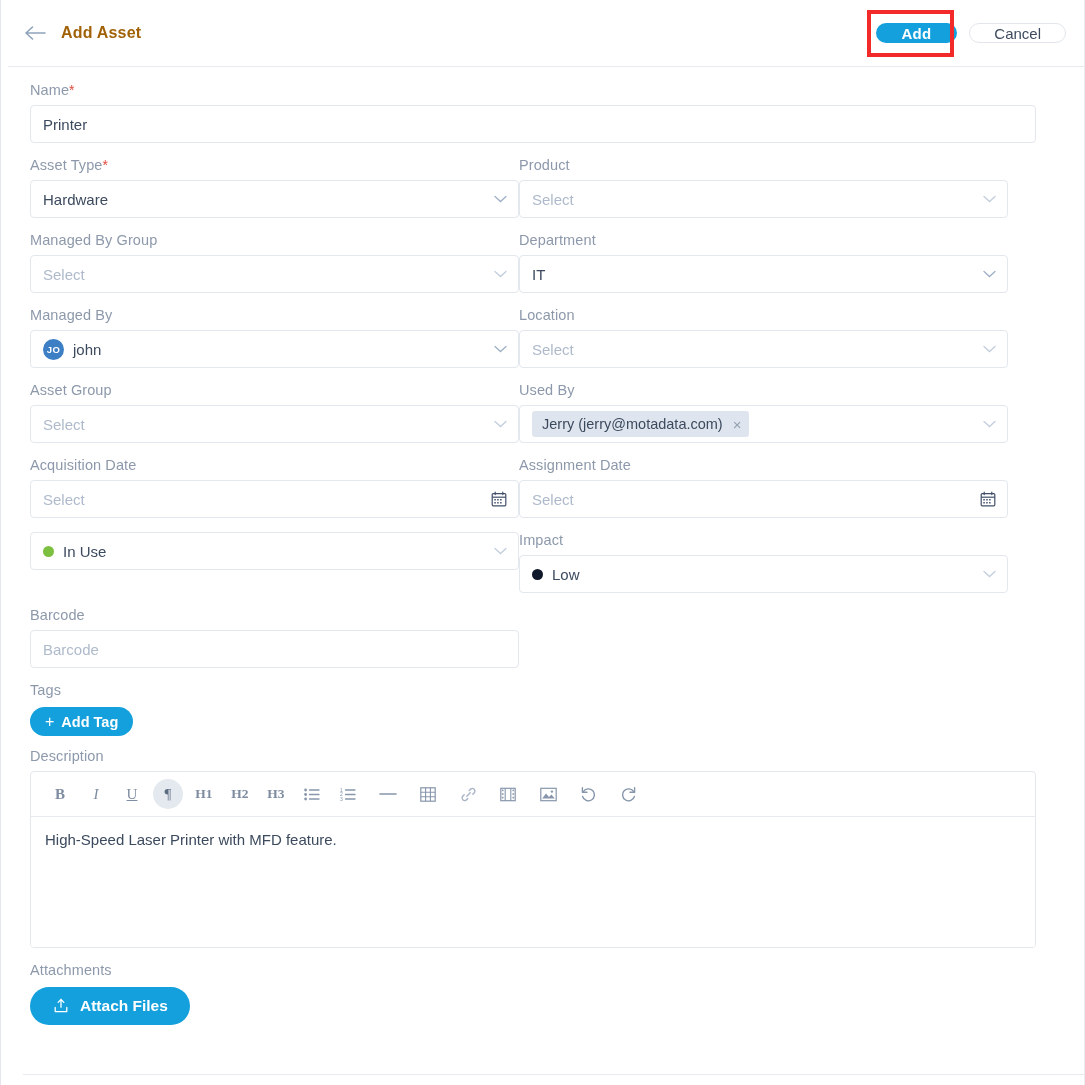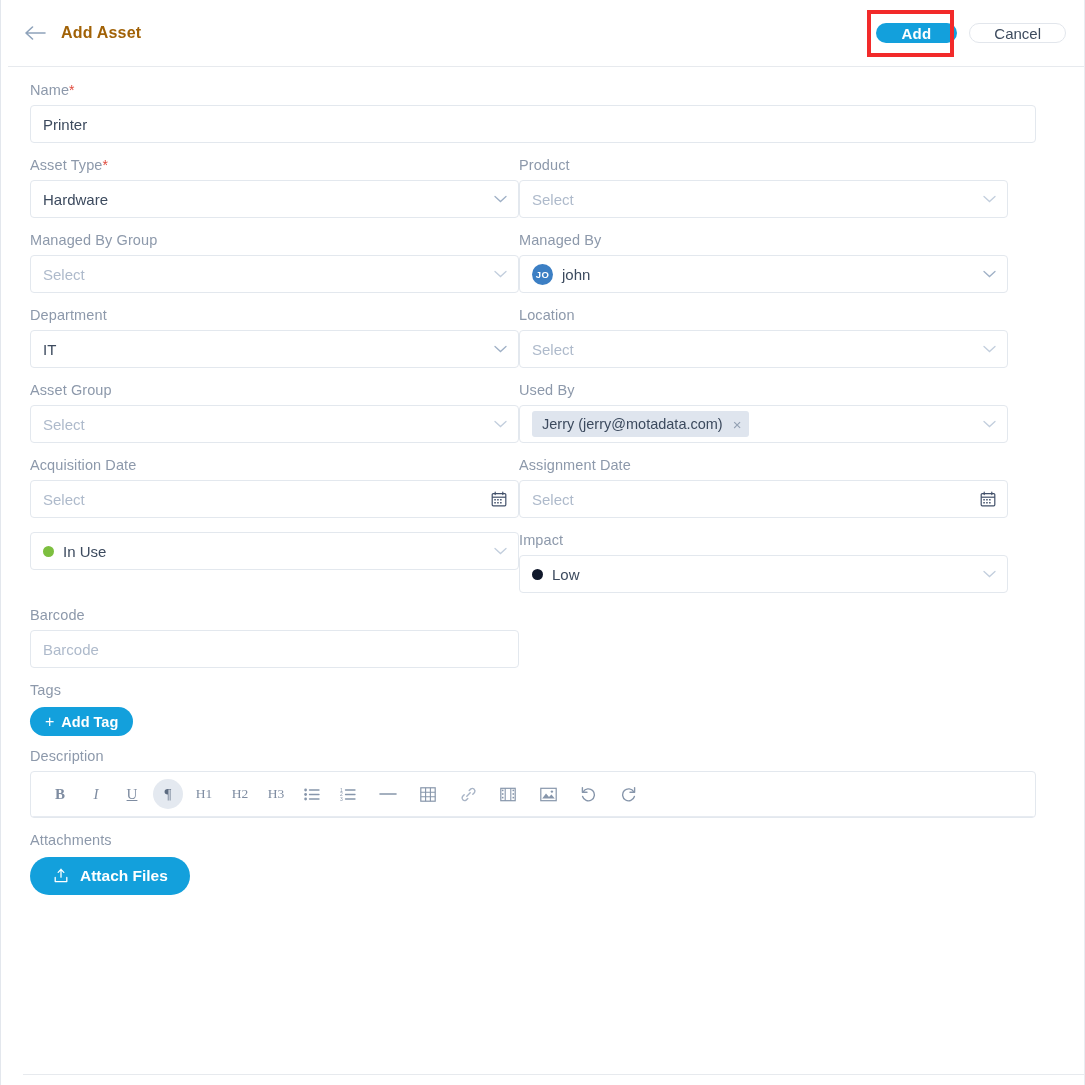--- a/index.html
+++ b/index.html
@@ -176,21 +176,21 @@
   .tool {
     width: 30px; height: 30px;
     display: flex; align-items: center; justify-content: center;
     color: #7e8ca1;
     border-radius: 50%;
     cursor: pointer;
     font-size: 15px;
   }
   .tool.active { background: #e4e9f0; color: #5c6b80; }
   .tool.txt { font-size: 15px; font-family: "Liberation Serif", serif; }
-  .tool.h { font-size: 13.5px; font-weight: normal; font-family: "Liberation Serif", serif; }
+  .tool.h { font-size: 13.5px; font-weight: bold; font-family: "Liberation Serif", serif; }
   .tool.sep-space { margin-left: 4px; }
   .editor-body {
     height: 130px;
     padding: 14px 14px;
     font-size: 15px;
     color: #3c4a5e;
     background: #fff;
   }
 
   .bottom-divider {
@@ -265,36 +265,36 @@
           <span class="placeholder">Select</span>
           <span class="caret">
             <svg width="13" height="8" viewBox="0 0 13 8">
                 <path d="M1 1.5 L6.5 6.5 L12 1.5" fill="none" stroke="#c2cedd" stroke-width="1.3" stroke-linecap="round"></path>
               </svg>
           </span>
         </div>
       </div>
 
       <div class="field">
+        <span class="label">Department</span>
+        <div class="control">
+          <span class="value">IT</span>
+          <span class="caret">
+            <svg width="13" height="8" viewBox="0 0 13 8">
+                <path d="M1 1.5 L6.5 6.5 L12 1.5" fill="none" stroke="#9fb0c6" stroke-width="1.3" stroke-linecap="round"></path>
+              </svg>
+          </span>
+        </div>
+      </div>
+
+      <div class="field">
         <span class="label">Managed By</span>
         <div class="control">
           <span class="avatar">JO</span>
           <span class="value">john</span>
-          <span class="caret">
-            <svg width="13" height="8" viewBox="0 0 13 8">
-                <path d="M1 1.5 L6.5 6.5 L12 1.5" fill="none" stroke="#9fb0c6" stroke-width="1.3" stroke-linecap="round"></path>
-              </svg>
-          </span>
-        </div>
-      </div>
-
-      <div class="field">
-        <span class="label">Department</span>
-        <div class="control">
-          <span class="value">IT</span>
           <span class="caret">
             <svg width="13" height="8" viewBox="0 0 13 8">
                 <path d="M1 1.5 L6.5 6.5 L12 1.5" fill="none" stroke="#9fb0c6" stroke-width="1.3" stroke-linecap="round"></path>
               </svg>
           </span>
         </div>
       </div>
 
       <div class="field">
         <span class="label">Location</span>
@@ -506,20 +506,21 @@
                   <path d="M2.4 1.6 L2.4 6.3 L7 6.3" fill="none" stroke="#8796ab" stroke-width="1.4" stroke-linecap="round" stroke-linejoin="round"></path>
                 </svg>
             </span>
             <span class="tool sep-space">
               <svg width="17" height="16" viewBox="0 0 17 16">
                   <path d="M13.8 5.8 A6 6 0 1 0 14.4 10.5" fill="none" stroke="#8796ab" stroke-width="1.4" stroke-linecap="round"></path>
                   <path d="M14.6 1.6 L14.6 6.3 L10 6.3" fill="none" stroke="#8796ab" stroke-width="1.4" stroke-linecap="round" stroke-linejoin="round"></path>
                 </svg>
             </span>
           </div>
+          <div class="editor-body">High-Speed Laser Printer with MFD feature.</div>
         </div>
       </div>
 
       <div class="field full">
         <span class="label" style="margin-bottom:9px;">Attachments</span>
         <button class="pill-btn big">
           <span style="display:flex;">
             <svg width="18" height="18" viewBox="0 0 18 18">
               <path d="M9 2.4 L9 10.2 M9 2.4 L6.2 5.4 M9 2.4 L11.8 5.4" fill="none" stroke="#fff" stroke-width="1.3" stroke-linecap="round" stroke-linejoin="round"></path>
               <path d="M3.2 10.4 L3.2 14.6 L14.8 14.6 L14.8 10.4" fill="none" stroke="#fff" stroke-width="1.3" stroke-linecap="round" stroke-linejoin="round"></path>

